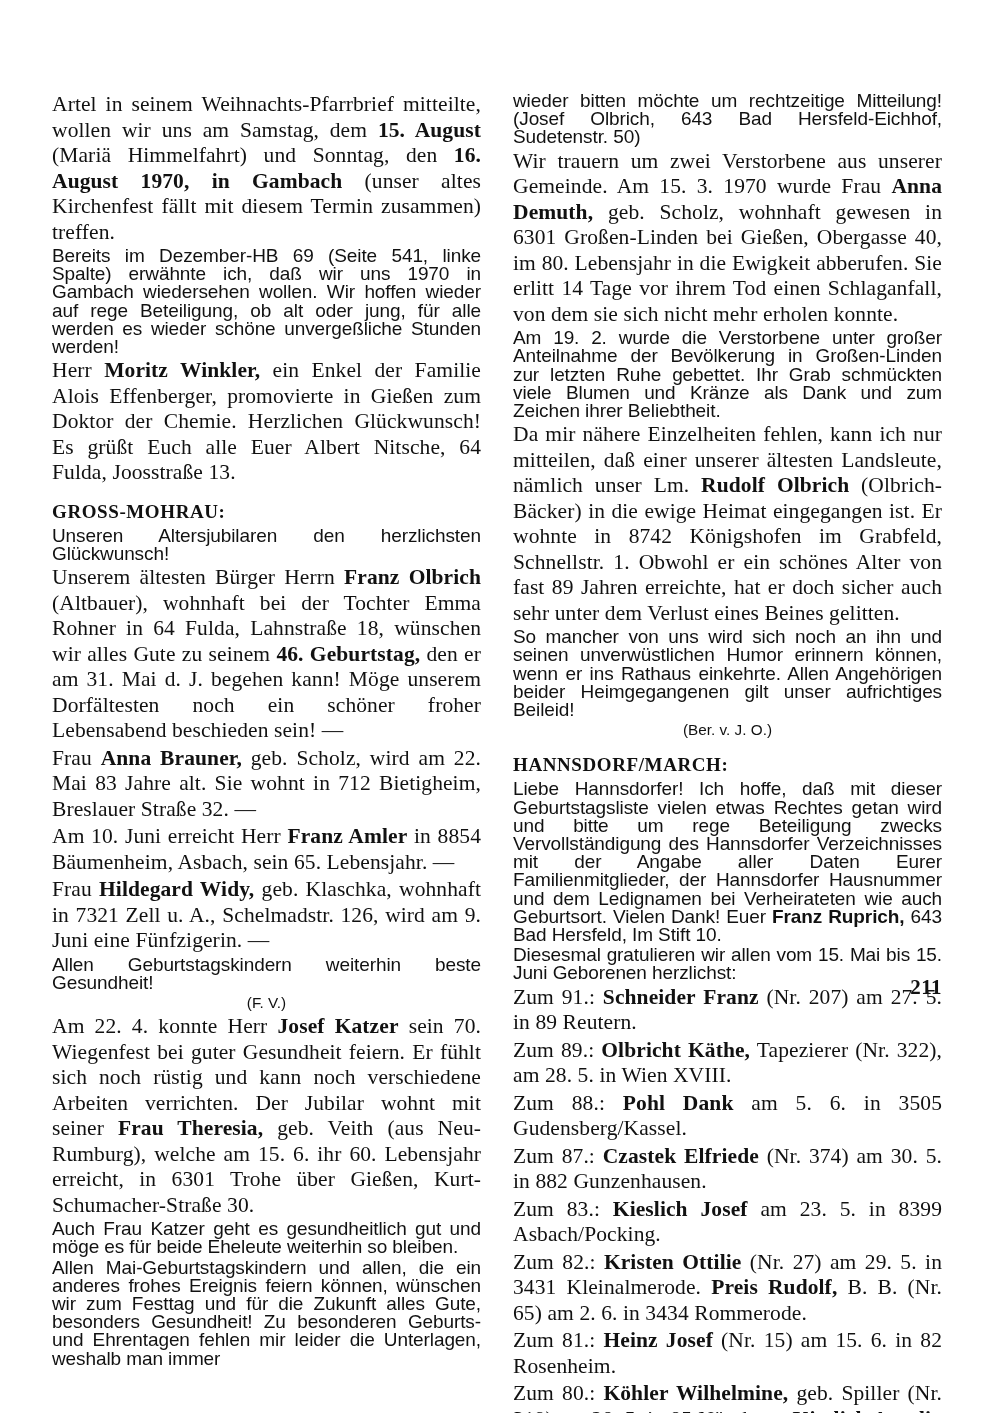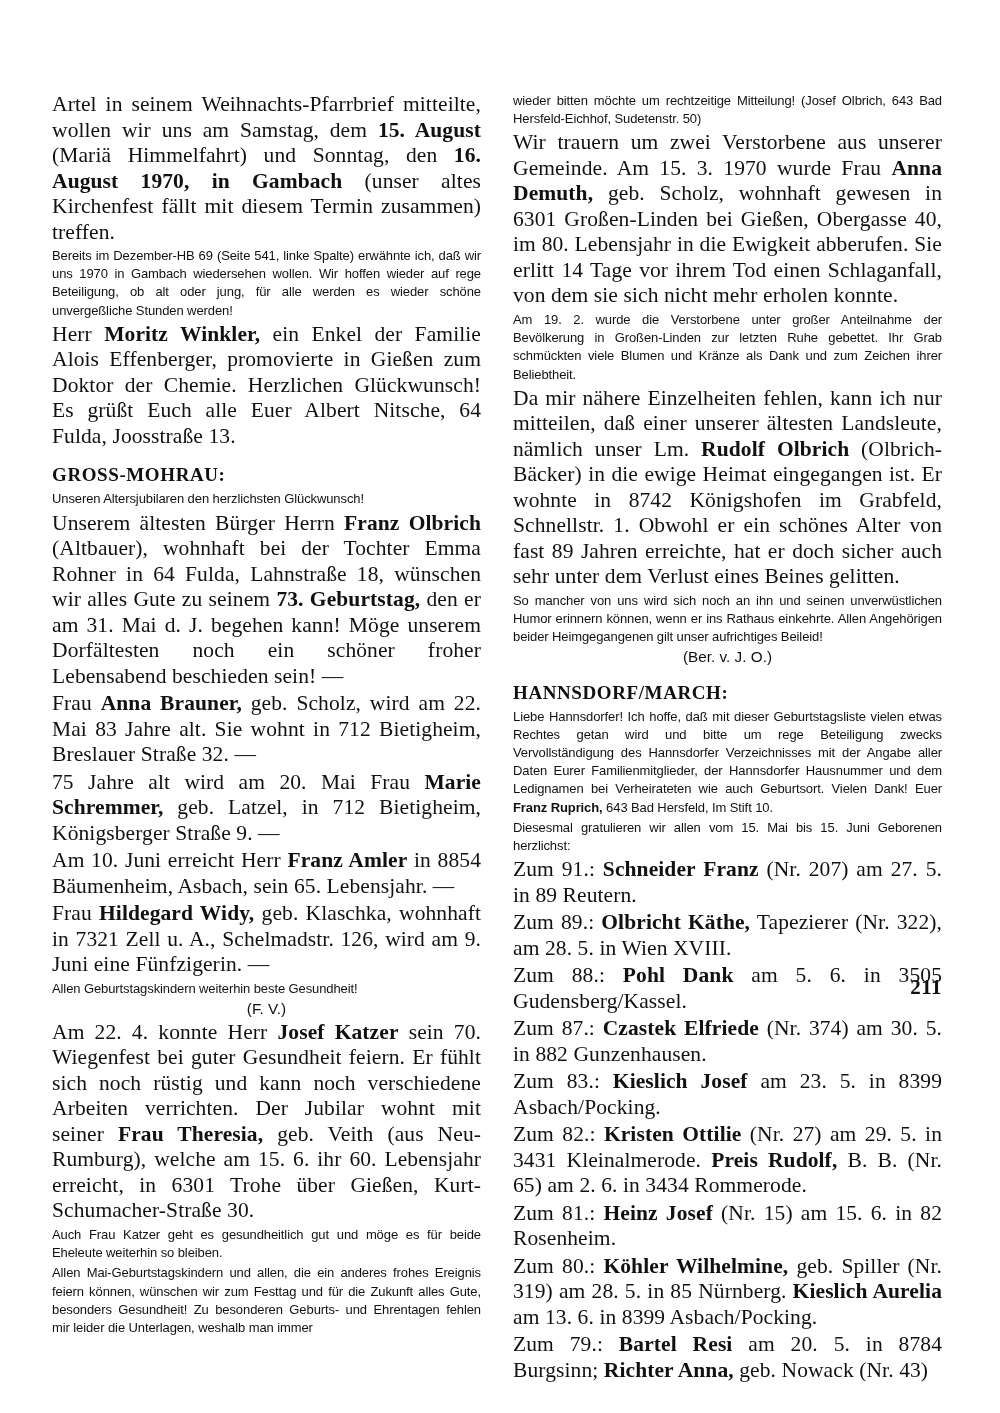--- a/index.html
+++ b/index.html
@@ -38,21 +38,21 @@
   .big {
     font-family: "Liberation Serif", serif;
     font-size: 21.5px;
     line-height: 25.5px;
     text-align: justify;
     text-justify: inter-word;
     letter-spacing: 0.1px;
   }
   .small {
     font-family: "Liberation Sans", sans-serif;
-    font-size: 13px;
+    font-size: 19px;
     line-height: 18.2px;
     text-align: justify;
     text-justify: inter-word;
     letter-spacing: -0.1px;
   }
   .heading {
     font-family: "Liberation Serif", serif;
     font-weight: bold;
     font-size: 19px;
     line-height: 25px;
@@ -83,23 +83,22 @@
 <body>
 
 <div class="page">
   <div class="columns">
     <div class="col" id="left-col">
         <p class="big blk">Artel in seinem Weihnachts-Pfarrbrief mitteilte, wollen wir uns am Samstag, dem <b>15. August</b> (Mariä Himmelfahrt) und Sonntag, den <b>16. August 1970, in Gambach</b> (unser altes Kirchenfest fällt mit diesem Termin zusammen) treffen.</p>
         <p class="small gap-sm">Bereits im Dezember-HB 69 (Seite 541, linke Spalte) erwähnte ich, daß wir uns 1970 in Gambach wiedersehen wollen. Wir hoffen wieder auf rege Beteiligung, ob alt oder jung, für alle werden es wieder schöne unvergeßliche Stunden werden!</p>
         <p class="big gap-sm">Herr <b>Moritz Winkler,</b> ein Enkel der Familie Alois Effenberger, promovierte in Gießen zum Doktor der Chemie. Herzlichen Glückwunsch! Es grüßt Euch alle Euer Albert Nitsche, 64 Fulda, Joosstraße 13.</p>
         <p class="heading">GROSS-MOHRAU:</p>
         <p class="small gap-sm">Unseren Altersjubilaren den herzlichsten Glückwunsch!</p>
-        <p class="big gap-sm">Unserem ältesten Bürger Herrn <b>Franz Olbrich</b> (Altbauer), wohnhaft bei der Tochter Emma Rohner in 64 Fulda, Lahnstraße 18, wünschen wir alles Gute zu seinem <b>73. Geburtstag,</b> den er am 31. Mai d. J. begehen kann! Möge unserem Dorfältesten noch ein schöner froher Lebensabend beschieden sein! —</p>
+        <p class="big gap-sm">Unserem ältesten Bürger Herrn <b>Franz Olbrich</b> (Altbauer), wohnhaft bei der Tochter Emma Rohner in 64 Fulda, Lahnstraße 18, wünschen wir alles Gute zu seinem <b>46. Geburtstag,</b> den er am 31. Mai d. J. begehen kann! Möge unserem Dorfältesten noch ein schöner froher Lebensabend beschieden sein! —</p>
         <p class="big gap-sm">Frau <b>Anna Brauner,</b> geb. Scholz, wird am 22. Mai 83 Jahre alt. Sie wohnt in 712 Bietigheim, Breslauer Straße 32. —</p>
-        <p class="big gap-sm">75 Jahre alt wird am 20. Mai Frau <b>Marie Schremmer,</b> geb. Latzel, in 712 Bietigheim, Königsberger Straße 9. —</p>
         <p class="big gap-sm">Am 10. Juni erreicht Herr <b>Franz Amler</b> in 8854 Bäumenheim, Asbach, sein 65. Lebensjahr. —</p>
         <p class="big gap-sm">Frau <b>Hildegard Widy,</b> geb. Klaschka, wohnhaft in 7321 Zell u. A., Schelmadstr. 126, wird am 9. Juni eine Fünfzigerin. —</p>
         <p class="small gap-sm">Allen Geburtstagskindern weiterhin beste Gesundheit!</p>
         <p class="sig gap-sm">(F. V.)</p>
         <p class="big gap-sm">Am 22. 4. konnte Herr <b>Josef Katzer</b> sein 70. Wiegenfest bei guter Gesundheit feiern. Er fühlt sich noch rüstig und kann noch verschiedene Arbeiten verrichten. Der Jubilar wohnt mit seiner <b>Frau Theresia,</b> geb. Veith (aus Neu-Rumburg), welche am 15. 6. ihr 60. Lebensjahr erreicht, in 6301 Trohe über Gießen, Kurt-Schumacher-Straße 30.</p>
         <p class="small gap-sm">Auch Frau Katzer geht es gesundheitlich gut und möge es für beide Eheleute weiterhin so bleiben.</p>
         <p class="small gap-sm">Allen Mai-Geburtstagskindern und allen, die ein anderes frohes Ereignis feiern können, wünschen wir zum Festtag und für die Zukunft alles Gute, besonders Gesundheit! Zu besonderen Geburts- und Ehrentagen fehlen mir leider die Unterlagen, weshalb man immer</p>
       </div>
     <div class="col" id="right-col">
         <p class="small blk">wieder bitten möchte um rechtzeitige Mitteilung! (Josef Olbrich, 643 Bad Hersfeld-Eichhof, Sudetenstr. 50)</p>

